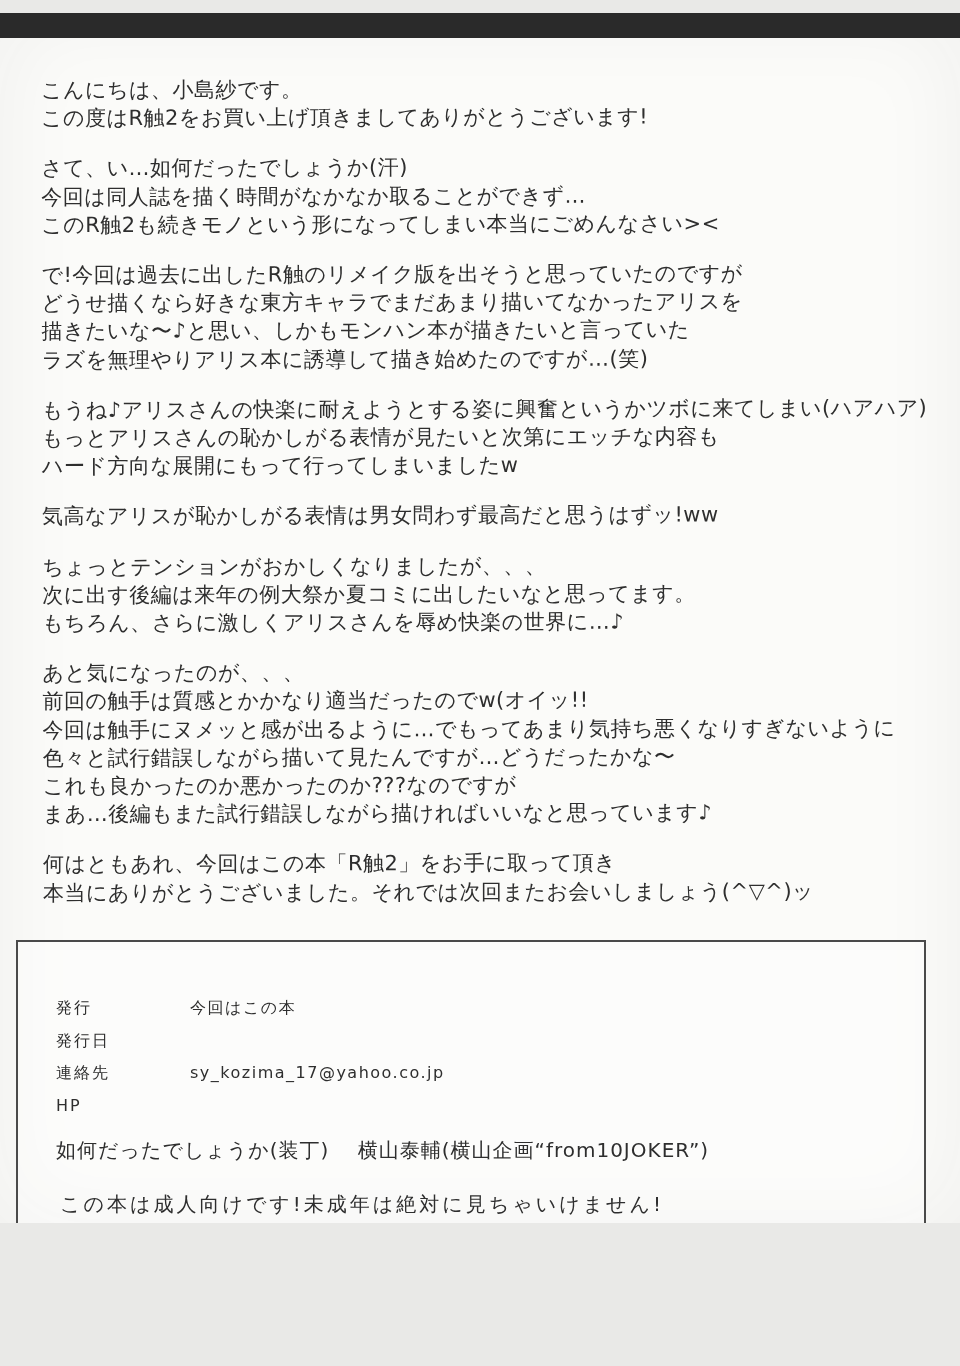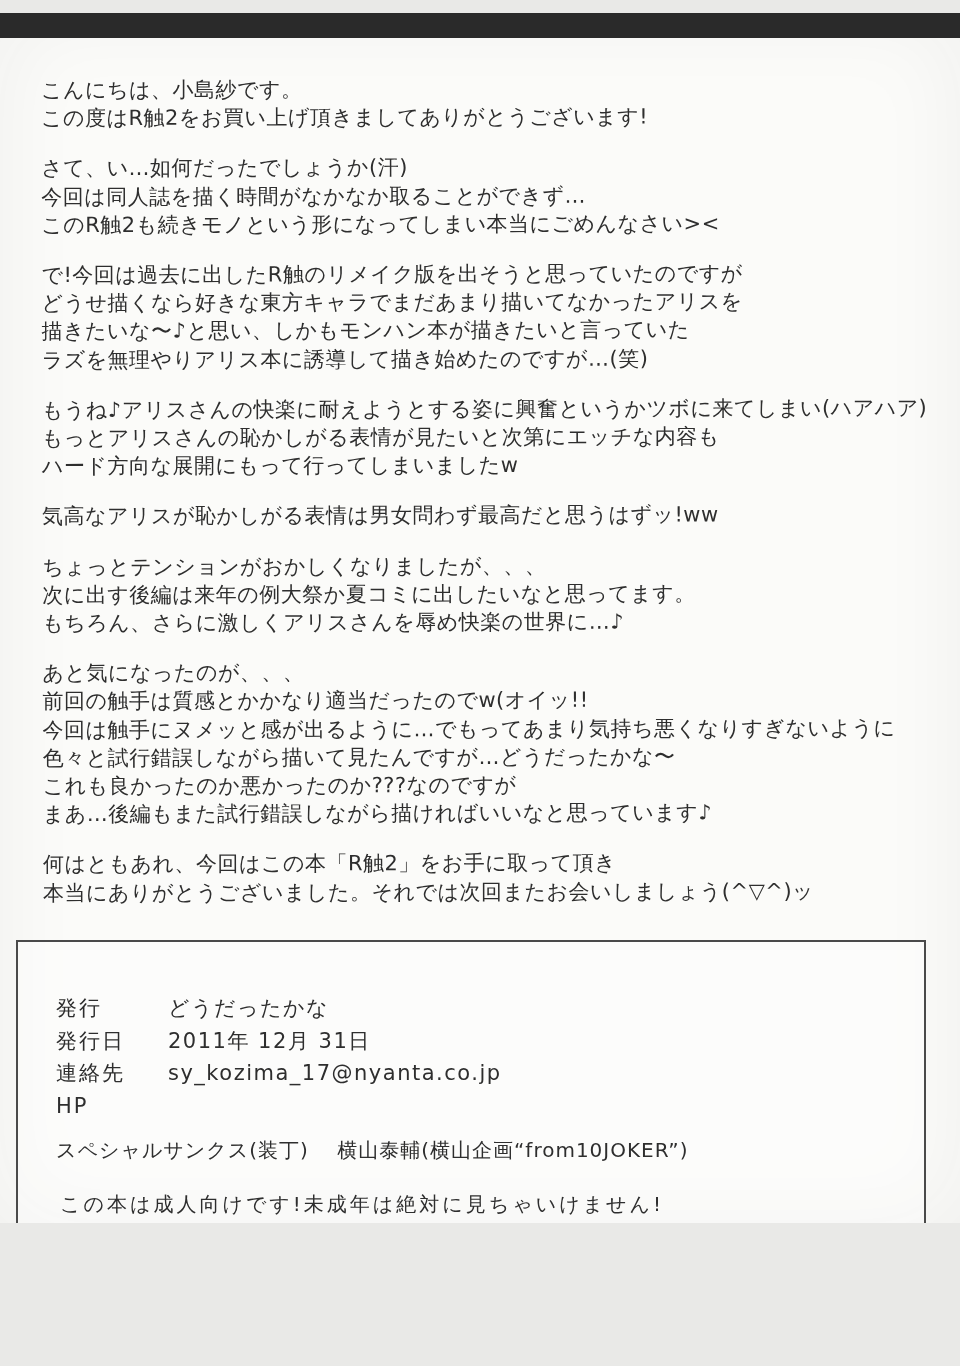--- a/index.html
+++ b/index.html
@@ -28,21 +28,21 @@
     transform:rotate(-.15deg);
   }
   .para{margin:0 0 22px 0;}
   .line{line-height:28.2px;white-space:nowrap;}
   .colophon{
     position:absolute;left:16px;top:927px;width:910px;height:366px;
     border:2px solid #4a4a4a;box-sizing:border-box;
     color:#2e2e2e;background:rgba(255,255,255,.35);
   }
   .col-rows{padding:50px 0 0 38px;}
-  .col-row{display:flex;line-height:32.5px;font-size:21px;white-space:nowrap;}
+  .col-row{display:flex;line-height:32.5px;font-size:16px;white-space:nowrap;gap:22px;}
   .col-label{flex:0 0 112px;letter-spacing:2px;}
   .col-value{letter-spacing:1.5px;}
   .thanks{
     margin:14px 0 0 38px;font-size:20px;line-height:28px;
     letter-spacing:1px;white-space:nowrap;
   }
   .notices{margin:24px 0 0 42px;font-size:20px;}
   .notice-line{line-height:33px;letter-spacing:3px;white-space:nowrap;}
   .page-number{
     position:absolute;left:-9px;top:1284px;
@@ -116,35 +116,34 @@
       <div class="para">
         <div class="line">何はともあれ、今回はこの本「R触2」をお手に取って頂き</div>
         <div class="line">本当にありがとうございました。それでは次回またお会いしましょう(^▽^)ッ</div>
       </div>
     </div>
 
   <div class="colophon">
     <div class="col-rows">
         <div class="col-row">
           <span class="col-label">発行</span>
-          <span class="col-value">どうだったかな</span>
+          <span class="col-value">今回はこの本</span>
         </div>
         <div class="col-row">
           <span class="col-label">発行日</span>
-          <span class="col-value">2011年 12月 31日</span>
         </div>
         <div class="col-row">
           <span class="col-label">連絡先</span>
-          <span class="col-value">sy_kozima_17@nyanta.co.jp</span>
+          <span class="col-value">sy_kozima_17@yahoo.co.jp</span>
         </div>
         <div class="col-row">
           <span class="col-label">HP</span>
         </div>
       </div>
-    <div class="thanks">スペシャルサンクス(装丁)　 横山泰輔(横山企画“from10JOKER”)</div>
+    <div class="thanks">如何だったでしょうか(装丁)　 横山泰輔(横山企画“from10JOKER”)</div>
     <div class="notices">
         <div class="notice-line">この本は成人向けです!未成年は絶対に見ちゃいけません!</div>
         <div class="notice-line">この本の一部または全てを無断で転載・流用しないでください!</div>
       </div>
   </div>
 
   <div class="page-number">4</div>
 
   <div class="scan-bar bottom"></div>
   <div class="scratch"></div>

